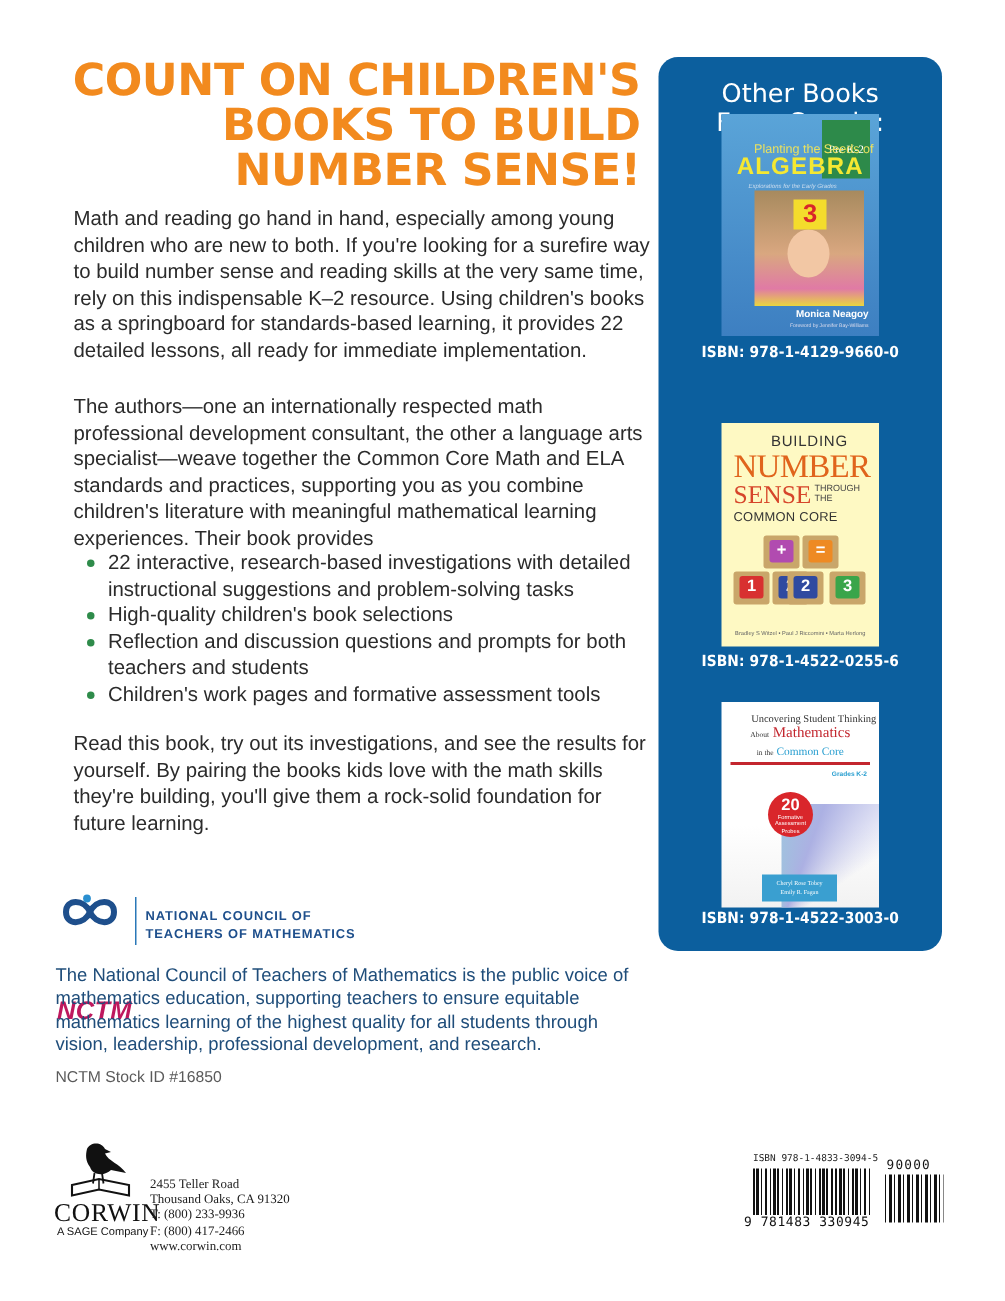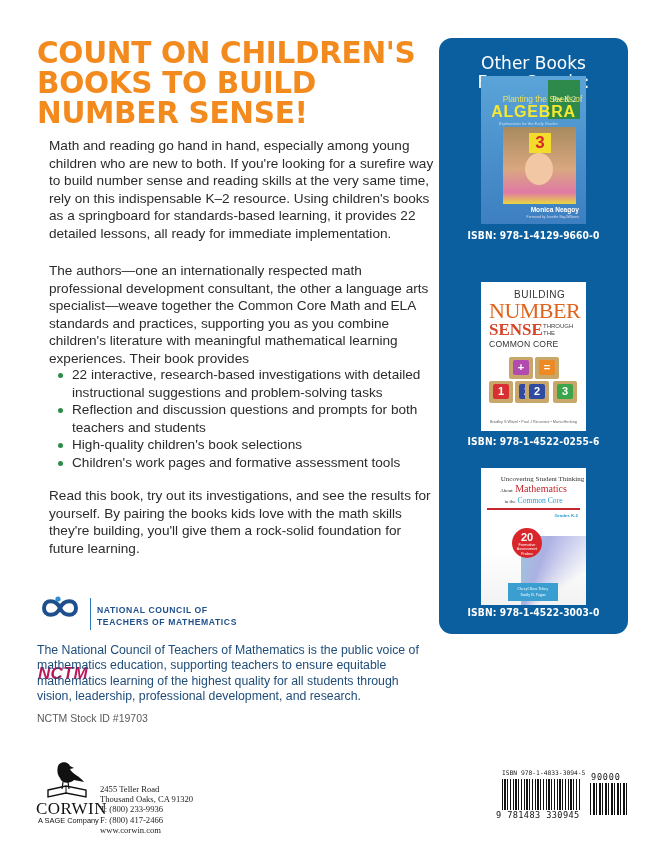--- a/index.html
+++ b/index.html
@@ -3,21 +3,21 @@
   <meta charset="utf-8">
   <style>
     * { box-sizing: border-box; margin: 0; padding: 0; }
     html, body { width: 670px; height: 867px; background: #ffffff; overflow: hidden; }
     body { position: relative; font-family: "Liberation Sans", sans-serif; color: #2a2a2a; }
 
     .headline {
       position: absolute; left: 37px; top: 38px; width: 390px;
       font-family: "DejaVu Sans", sans-serif; font-weight: bold;
       font-size: 29.5px; line-height: 30px; letter-spacing: -0.3px;
-      color: #f28a1e; text-transform: uppercase;
+      color: #f28a1e; text-transform: uppercase; text-align: right;
     }
     .headline span { display: block; white-space: nowrap; }
 
     .para {
       position: absolute; left: 37px; width: 385px;
       font-size: 13.6px; line-height: 17.5px; color: #2b2b2b; margin-left: 12px;
     }
     .p1 { top: 137px; }
     .p2 { top: 262px; }
     .bullets {
@@ -88,24 +88,24 @@
     .b1 .t3 { position: absolute; left: 18px; top: 45px; color: #cde; font-size: 4px; font-style: italic; white-space: nowrap; }
     .b1 .photo { position: absolute; left: 22px; top: 51px; width: 73px; height: 77px;
       background: linear-gradient(#a78a5e, #d9a780 55%, #e07aa5 85%, #e9d640); }
     .b1 .face { position: absolute; left: 22px; top: 26px; width: 28px; height: 32px; border-radius: 50%; background: #f2c7a4; }
     .b1 .cube { position: absolute; left: 26px; top: 6px; width: 22px; height: 20px; background: #f4dc2c; color: #d8262a;
       font-weight: bold; font-size: 17px; text-align: center; line-height: 20px; }
     .b1 .author { position: absolute; right: 7px; top: 130px; color: #fff; font-weight: bold; font-size: 6.6px; }
     .b1 .fwd { position: absolute; right: 7px; top: 139px; color: #dde; font-size: 3.4px; white-space: nowrap; }
 
     
-    .b2 { top: 284px; height: 149px; background: #ffffff; }
+    .b2 { top: 284px; height: 149px; background: #fef9c3; }
     .b2 .bl { position: absolute; left: 33px; top: 7px; font-size: 10px; color: #333; letter-spacing: 0.5px; }
     .b2 .num { position: absolute; left: 8px; top: 16px; font-family: "Liberation Serif", serif; font-weight: normal; font-size: 22px; color: #e0641c; letter-spacing: -0.5px; text-align: center; }
-    .b2 .sense { position: absolute; left: 8px; top: 38px; font-family: "Liberation Serif", serif; font-weight: bold; font-size: 17px; color: #d6452a; }
+    .b2 .sense { position: absolute; left: 8px; top: 38px; font-family: "Liberation Serif", serif; font-weight: normal; font-size: 17px; color: #d6452a; }
     .b2 .through { position: absolute; left: 62px; top: 41px; font-size: 6px; line-height: 7px; color: #444; }
     .b2 .cc { position: absolute; left: 8px; top: 57px; font-size: 8.6px; color: #333; letter-spacing: 0.2px; }
     .b2 .blocks { position: absolute; left: 8px; top: 75px; width: 90px; height: 50px; }
     .blk { position: absolute; width: 24px; height: 22px; background: #c9a66a; border-radius: 2px; }
     .blk i { position: absolute; left: 4px; top: 3px; width: 16px; height: 15px; border-radius: 2px; font-style: normal;
       color: #fff; font-weight: bold; font-size: 11px; text-align: center; line-height: 15px; }
     .b2 .authors { position: absolute; left: 0; width: 105px; top: 138px; text-align: center; font-size: 3.8px; color: #666; white-space: nowrap; }
 
     
     .b3 { top: 467px; height: 137px; background: linear-gradient(#ffffff 60%, #f2f2f2); overflow: hidden; }
@@ -142,41 +142,41 @@
   <span>COUNT ON CHILDREN'S</span>
   <span>BOOKS TO BUILD</span>
   <span>NUMBER SENSE!</span>
 </div>
 
 <p class="para p1">Math and reading go hand in hand, especially among young children who are new to both. If you're looking for a surefire way to build number sense and reading skills at the very same time, rely on this indispensable K–2 resource. Using children's books as a springboard for standards-based learning, it provides 22 detailed lessons, all ready for immediate implementation.</p>
 <p class="para p2">The authors—one an internationally respected math professional development consultant, the other a language arts specialist—weave together the Common Core Math and ELA standards and practices, supporting you as you combine children's literature with meaningful mathematical learning experiences. Their book provides</p>
 
 <ul class="bullets">
   <li><span class="dot"></span><span>22 interactive, research-based investigations with detailed instructional suggestions and problem-solving tasks</span></li>
+  <li><span class="dot"></span><span>High-quality children's book selections</span></li>
   <li><span class="dot"></span><span>Reflection and discussion questions and prompts for both teachers and students</span></li>
-  <li><span class="dot"></span><span>High-quality children's book selections</span></li>
   <li><span class="dot"></span><span>Children's work pages and formative assessment tools</span></li>
 </ul>
 
 <p class="para p3">Read this book, try out its investigations, and see the results for yourself. By pairing the books kids love with the math skills they're building, you'll give them a rock-solid foundation for future learning.</p>
 
 <div class="nctm-logo">
   <svg class="nctm-mark" viewBox="0 0 45 36">
     <path d="M6 12 C6 3, 18 3, 22 12 C26 21, 38 21, 38 12 C38 3, 26 3, 22 12 C18 21, 6 21, 6 12 Z" fill="none" stroke="#1e4f8c" stroke-width="4"></path>
     <circle cx="20" cy="3" r="2.6" fill="#2a8fd0"></circle>
   </svg>
   <span class="nctm-abbr">NCTM</span>
   <div class="nctm-divider"></div>
   <div class="nctm-name">
     <div>NATIONAL COUNCIL OF</div>
     <div>TEACHERS OF MATHEMATICS</div>
   </div>
 </div>
 <p class="nctm-desc">The National Council of Teachers of Mathematics is the public voice of mathematics education, supporting teachers to ensure equitable mathematics learning of the highest quality for all students through vision, leadership, professional development, and research.</p>
-<p class="nctm-stock">NCTM Stock ID #19703</p>
+<p class="nctm-stock">NCTM Stock ID #16850</p>
 
 <div class="corwin-logo">
   <svg class="corwin-crow" viewBox="0 0 42 38">
     <path d="M2 30 L20 26 L40 30 L40 37 L20 33 L2 37 Z" fill="none" stroke="#111" stroke-width="1.4"></path>
     <path d="M20 26 L20 33" stroke="#111" stroke-width="1"></path>
     <path d="M12 6 C14 1, 22 1, 24 6 L28 8 L24 9 C26 14, 34 16, 38 22 L28 20 C24 24, 16 24, 14 18 C11 14, 11 10, 12 6 Z" fill="#111"></path>
     <path d="M17 22 L16 29 M22 22 L23 29" stroke="#111" stroke-width="1.2"></path>
   </svg>
   <span class="corwin-word">CORWIN</span>
   <span class="corwin-sage">A SAGE Company</span>

